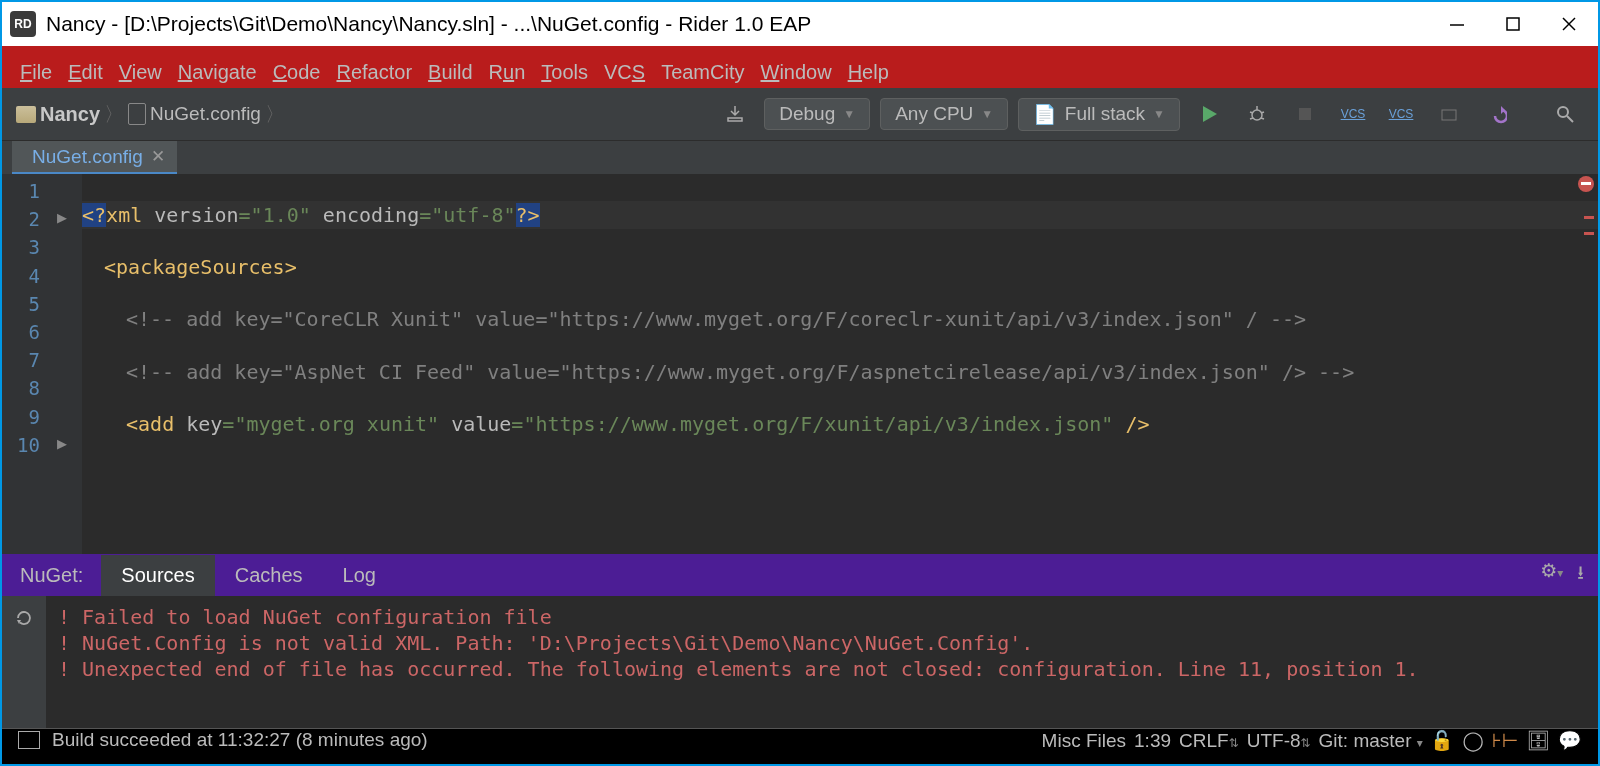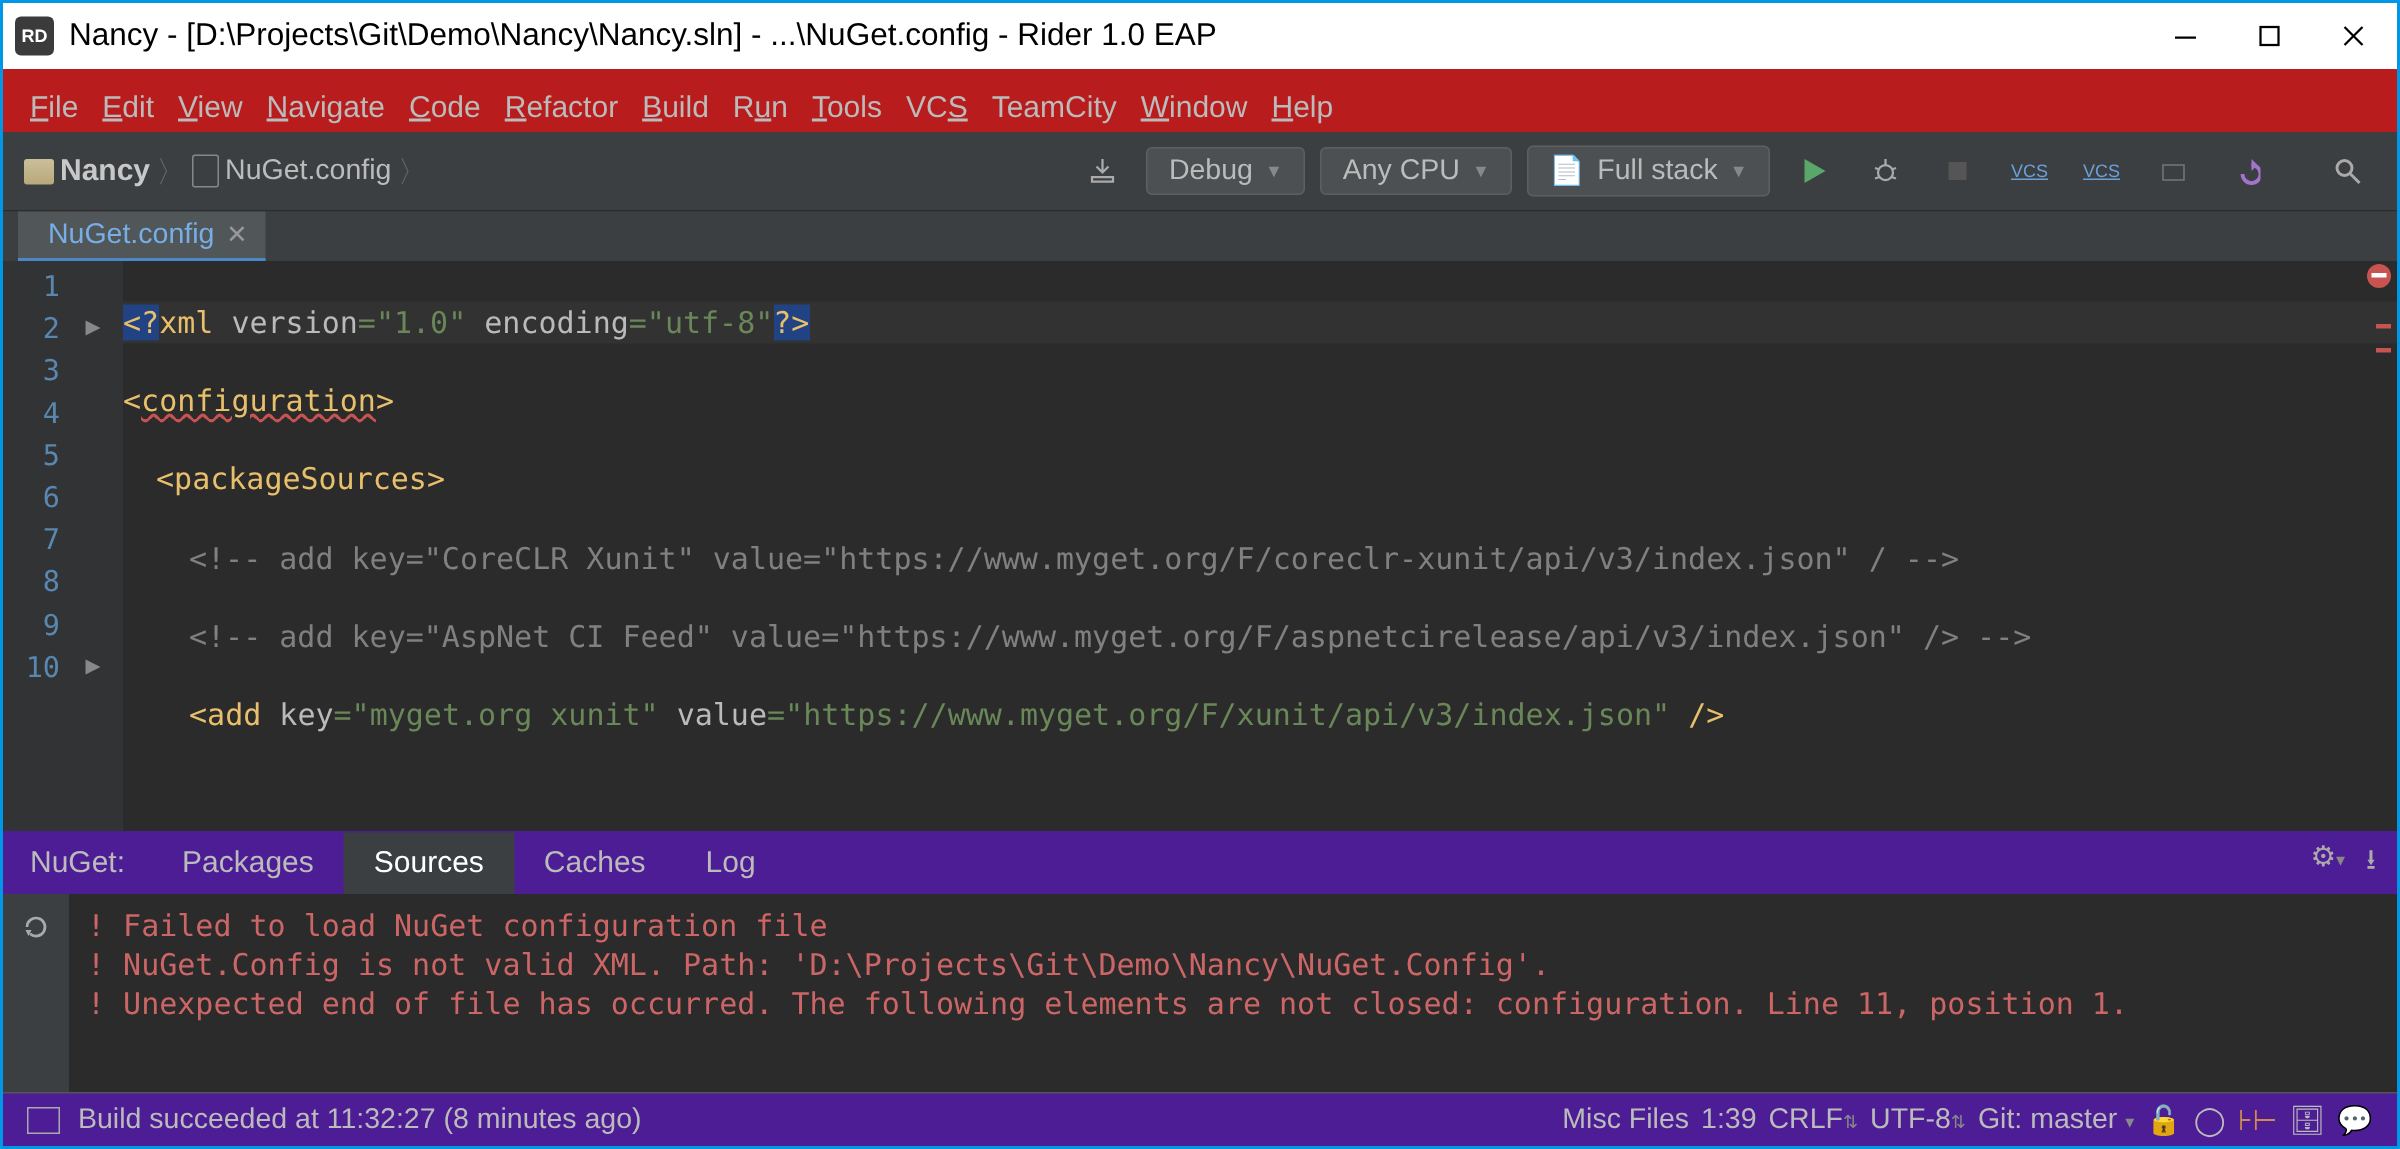--- a/index.html
+++ b/index.html
@@ -46,21 +46,21 @@
 .rmark .err::after{content:"";position:absolute;left:3px;top:6px;width:10px;height:3px;background:#fff}
 .rmark .t{position:absolute;right:0;width:10px;height:3px;background:#c75450}
 .nuget{height:42px;background:#4c1d95;display:flex;align-items:center}
 .nuget .lab{color:#bbb;padding:0 18px;font-size:20px}
 .nuget .ntab{color:#bbb;padding:9px 20px;font-size:20px}
 .nuget .ntab.active{background:#3c3f41;color:#fff}
 .nuget-tools{margin-left:auto;display:flex;gap:14px;padding-right:14px;color:#aaa}
 .log{background:#2b2b2b;height:132px;display:flex}
 .log .ref{width:44px;background:#3c3f41;display:flex;justify-content:center;padding-top:12px;color:#aaa}
 .log .body{flex:1;font-family:Consolas,monospace;color:#cc6666;font-size:20px;line-height:26px;padding:8px 12px;white-space:pre-wrap}
-.status{height:35px;background:#4c1d95;border-top:1px solid #555;display:flex;align-items:center;padding:0 16px;gap:26px;color:#bbb;font-size:19px}
+.status{height:35px;background:#000000;border-top:1px solid #555;display:flex;align-items:flex-start;padding:0 16px;gap:26px;color:#bbb;font-size:19px}
 .status .l{display:flex;align-items:center;gap:12px}
 .status .r{margin-left:auto;display:flex;gap:8px;align-items:center}
 .caret {color:#888;font-size:12px}
 svg.i{width:20px;height:20px}
 .icon-box{width:20px;height:16px;border:1px solid #aaa}
 </style>
 </head>
 <body>
 
 <div class="window">
@@ -193,40 +193,38 @@
         <div>8</div>
         <div>9</div>
         <div>10</div>
     </div>
     <div class="fold">
       <div class="m" style="top:36px">▶</div>
       <div class="m" style="top:262px">▶</div>
     </div>
     <div class="code">
 <div class="ln caret-line" style="padding-left:0"><span class="tok-tag hl-bg">&lt;?</span><span class="tok-tag">xml </span><span class="tok-attr">version</span><span class="tok-str">="1.0" </span><span class="tok-attr">encoding</span><span class="tok-str">="utf-8"</span><span class="tok-tag hl-bg">?&gt;</span></div>
-<div class="ln" style="padding-left:0"><span class="tok-tag">&lt;</span><span class="tok-tag wavy">configuration</span><span class="tok-tag">&gt;</span></div>
 <div class="ln" style="padding-left:22px"><span class="tok-tag">&lt;</span><span class="tok-tag">packageSources</span><span class="tok-tag">&gt;</span></div>
 <div class="ln" style="padding-left:44px"><span class="tok-cmt">&lt;!-- add key="CoreCLR Xunit" value="https://www.myget.org/F/coreclr-xunit/api/v3/index.json" / --&gt;</span></div>
 <div class="ln" style="padding-left:44px"><span class="tok-cmt">&lt;!-- add key="AspNet CI Feed" value="https://www.myget.org/F/aspnetcirelease/api/v3/index.json" /&gt; --&gt;</span></div>
 <div class="ln" style="padding-left:44px"><span class="tok-tag">&lt;</span><span class="tok-tag">add </span><span class="tok-attr">key</span><span class="tok-str">="myget.org xunit" </span><span class="tok-attr">value</span><span class="tok-str">="https://www.myget.org/F/xunit/api/v3/index.json" </span><span class="tok-tag">/&gt;</span></div>
 
 
 
 
     </div>
     <div class="rmark">
       <div class="err"></div>
       <div class="t" style="top:42px"></div>
       <div class="t" style="top:58px"></div>
     </div>
   </div>
 
   <div class="nuget">
     <span class="lab">NuGet:</span>
-    <span class="ntab">Packages</span>
     <span class="ntab active">Sources</span>
     <span class="ntab">Caches</span>
     <span class="ntab">Log</span>
     <div class="nuget-tools">
       <span>⚙<span class="caret">▾</span></span>
       <span>⭳</span>
     </div>
   </div>
 
   <div class="log">

